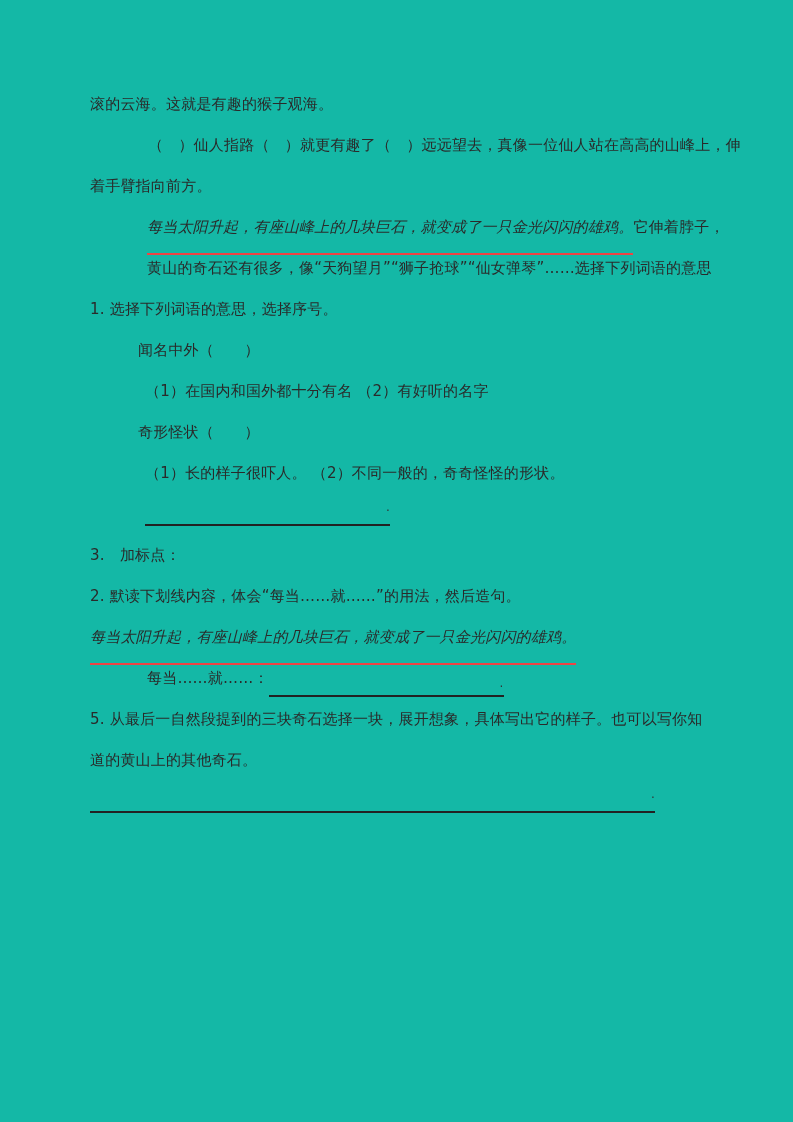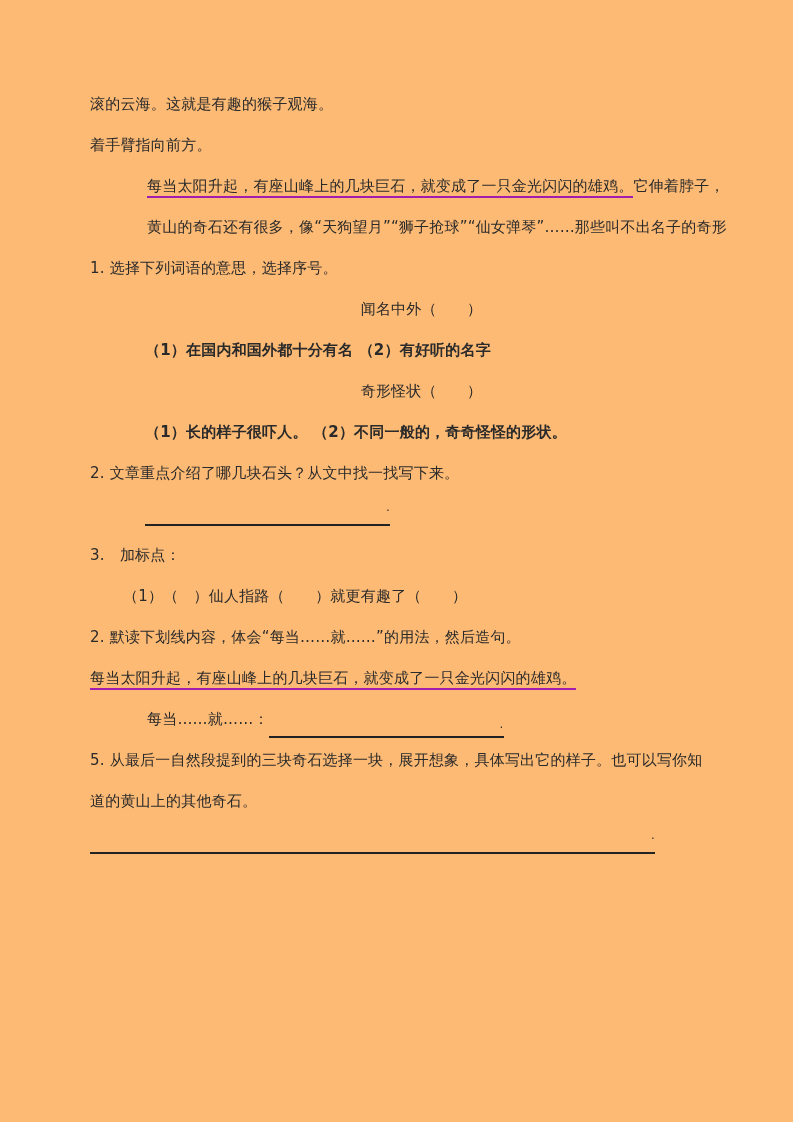--- a/index.html
+++ b/index.html
@@ -1,42 +1,43 @@
 <!DOCTYPE html>
 <html><head>
 <meta charset="utf-8">
 <style>
   html,body{margin:0;padding:0;background:#e8e8e8;}
   .page{
     position:relative;
     width:793px;height:1122px;
     margin:0 auto;
-    background:#fdba74;
+    background:#14b8a6;
     box-sizing:border-box;
     padding:84px 88px 0 90px;
     font-family:"DejaVu Sans","Liberation Sans",sans-serif;
     font-size:15px;
     color:#2a2a2a;
   }
   .ln{
     height:41px;
     line-height:41px;
     white-space:nowrap;
     letter-spacing:0.2px;
   }
   
   .ind-58{padding-left:58px;}
   .ind-57{padding-left:57px;}
-  .ind-55{padding-left:55px;font-weight:bold;}
-  .ind-48{padding-left:48px;text-align:center;}
+  .ind-55{padding-left:55px;}
+  .ind-48{padding-left:48px;}
   .ind-33{padding-left:33px;}
   
   .u{
-    border-bottom:2px solid #a21caf;
-    padding-bottom:1px;
+    border-bottom:2px solid #ef4444;
+    padding-bottom:17px;
+    font-style:italic;
   }
   
   .blank-row{
     border-bottom:2px solid #222;
     height:30px;
     line-height:26px;
     text-align:right;
     font-size:12px;
     color:#333;
   }
@@ -53,58 +54,55 @@
   }
 </style>
 </head>
 <body>
 
 <div class="page">
 
   <div class="ln">
     <span>滚的云海。这就是有趣的猴子观海。</span>
   </div>
+  <div class="ln ind-58">
+    <span>（　）仙人指路（　）就更有趣了（　）远远望去，真像一位仙人站在高高的山峰上，伸</span>
+  </div>
   <div class="ln">
     <span>着手臂指向前方。</span>
   </div>
   <div class="ln ind-57">
     <span class="u">每当太阳升起，有座山峰上的几块巨石，就变成了一只金光闪闪的雄鸡。</span><span>它伸着脖子，</span>
   </div>
   <div class="ln ind-57">
-    <span>黄山的奇石还有很多，像“天狗望月”“狮子抢球”“仙女弹琴”……那些叫不出名子的奇形</span>
+    <span>黄山的奇石还有很多，像“天狗望月”“狮子抢球”“仙女弹琴”……选择下列词语的意思</span>
   </div>
 
   <div class="ln">
     <span>1. 选择下列词语的意思，选择序号。</span>
   </div>
   <div class="ln ind-48">
     <span>闻名中外（　　）</span>
   </div>
   <div class="ln ind-55">
     <span>（1）在国内和国外都十分有名  （2）有好听的名字</span>
   </div>
   <div class="ln ind-48">
     <span>奇形怪状（　　）</span>
   </div>
   <div class="ln ind-55">
     <span>（1）长的样子很吓人。  （2）不同一般的，奇奇怪怪的形状。</span>
   </div>
 
   <div class="ln">
-    <span>2. 文章重点介绍了哪几块石头？从文中找一找写下来。</span>
-  </div>
-  <div class="ln">
     <div class="blank-row" style="margin-left:55px;width:245px;"><span>.</span></div>
   </div>
 
   <div class="ln">
     <span>3.　加标点：</span>
-  </div>
-  <div class="ln ind-33">
-    <span>（1）（　）仙人指路（　　）就更有趣了（　　）</span>
   </div>
 
   <div class="ln">
     <span>2. 默读下划线内容，体会“每当……就……”的用法，然后造句。</span>
   </div>
   <div class="ln">
     <span class="u">每当太阳升起，有座山峰上的几块巨石，就变成了一只金光闪闪的雄鸡。</span>
   </div>
   <div class="ln ind-57">
     <span>每当……就……：</span><span class="iblank" style="width:235px;"><span>.</span></span>

